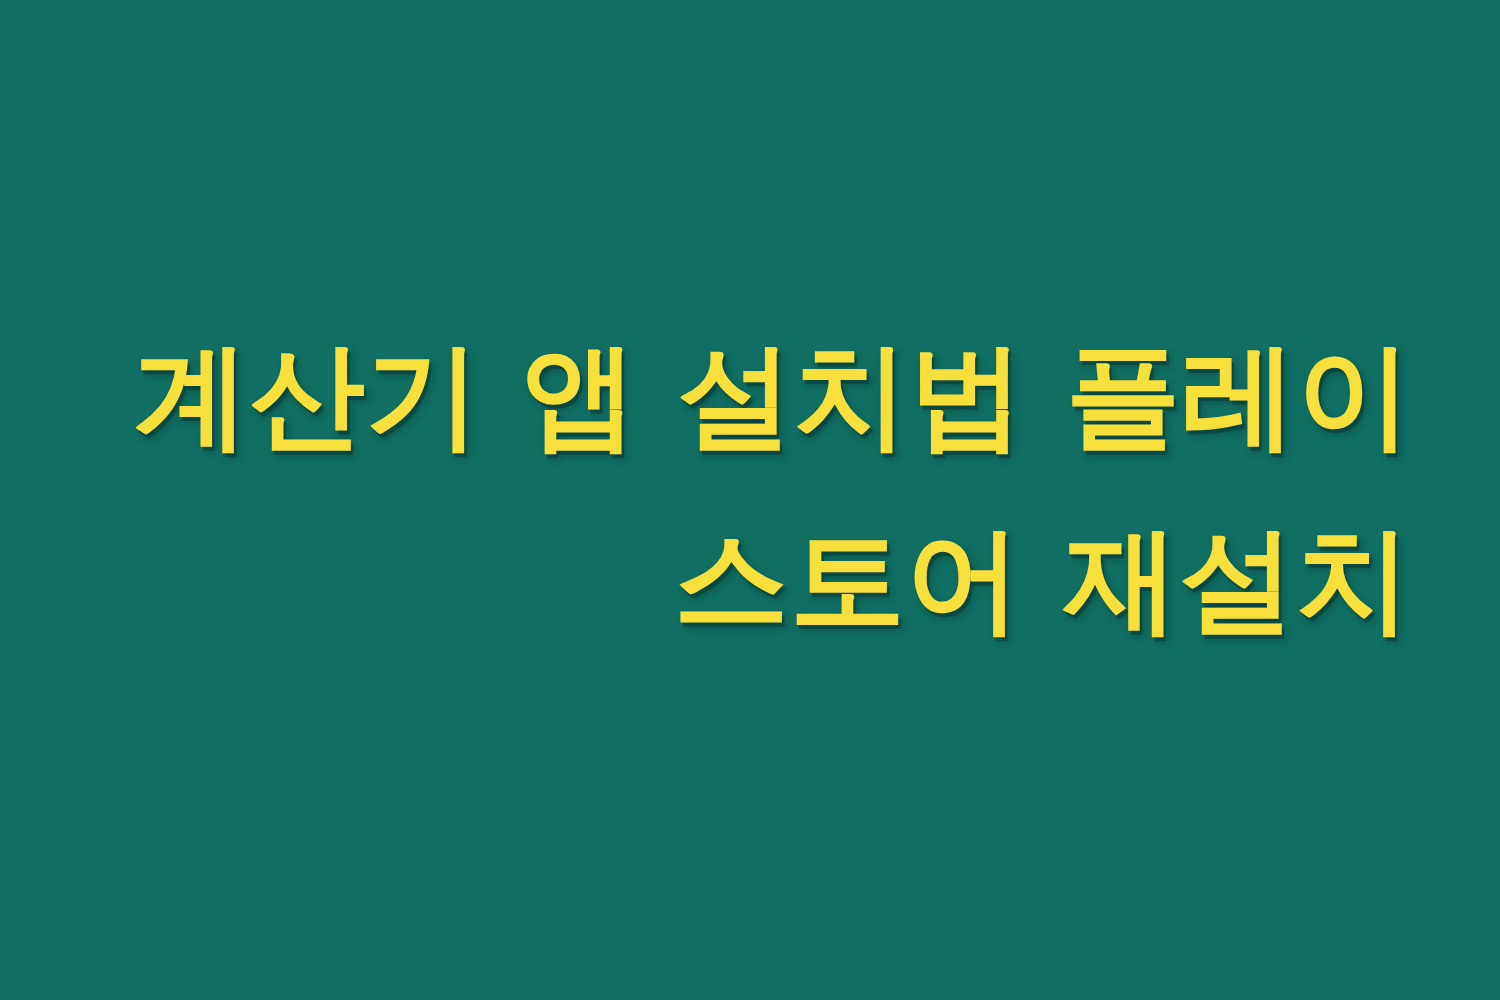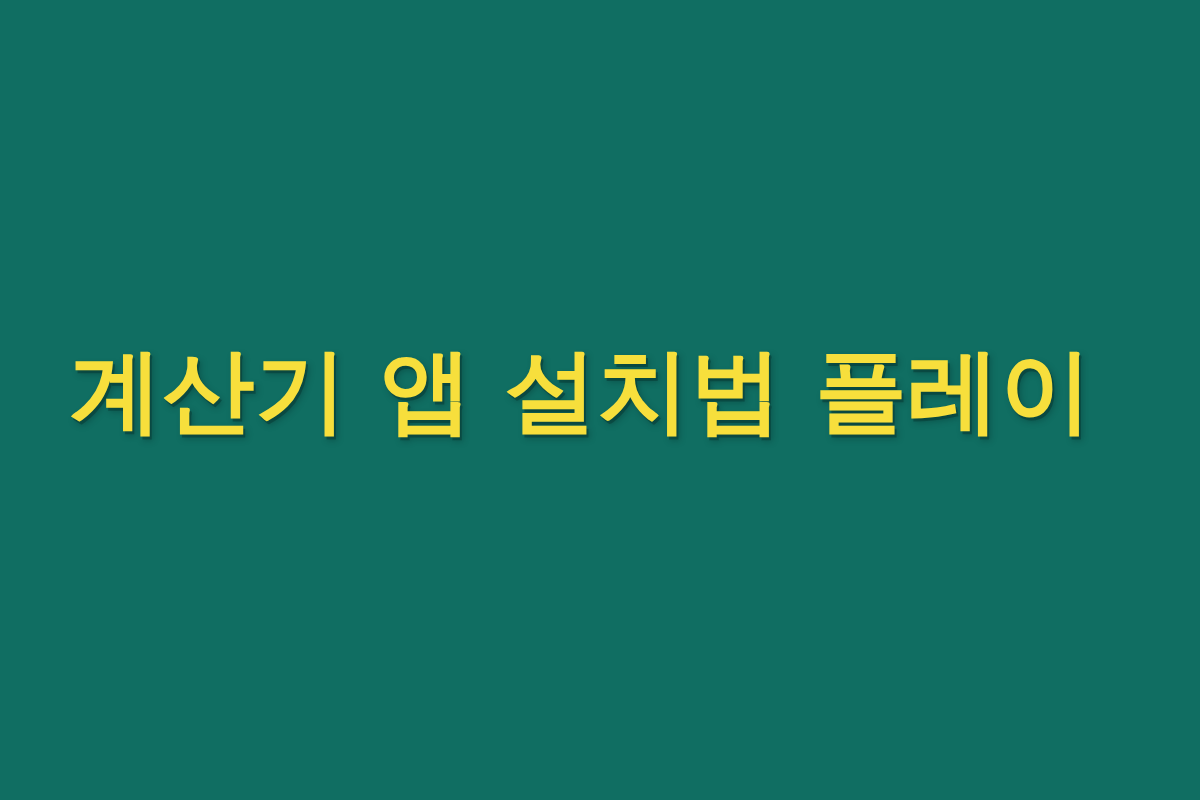--- a/index.html
+++ b/index.html
@@ -26,21 +26,21 @@
     background: #106E62;
     -webkit-user-select: none;
     user-select: none;
   }
 
   .headline-block {
     width: 1060px;
     text-align: center;
     display: flex;
     flex-direction: column;
-    align-items: flex-start;
+    align-items: flex-end;
     justify-content: center;
     gap: 16px;
     margin-top: -18px;
   }
 
   .headline-line {
     display: block;
     color: #F7DF3C;
     font-family: "DejaVu Sans", "Liberation Sans", sans-serif;
     font-weight: 700;
@@ -59,16 +59,17 @@
 </style>
 </head>
 <body>
 
 <div class="banner">
 
   <div class="headline-block">
 
     <span class="headline-line headline-line-1">계산기 앱 설치법 플레이</span>
 
+    <span class="headline-line headline-line-2">스토어 재설치</span>
 
   </div>
 
 </div>
 
 </body></html>

